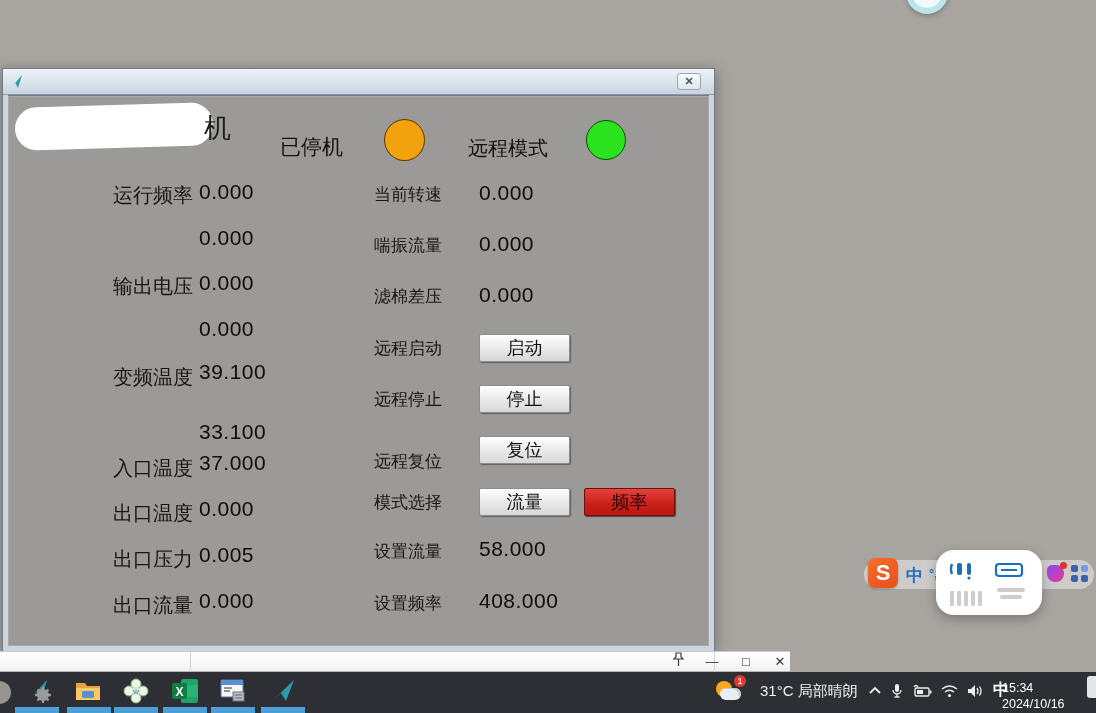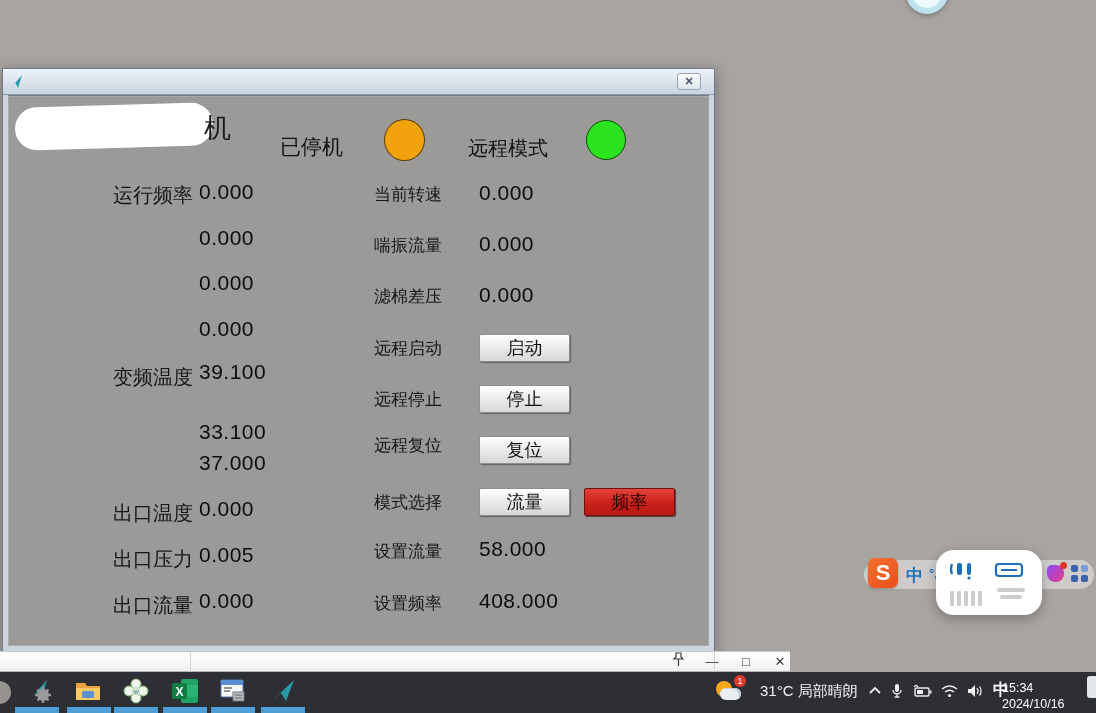--- a/index.html
+++ b/index.html
@@ -119,45 +119,47 @@
       <div class="title-suffix">机</div>
 
       <div class="hdr-status">已停机</div>
       <div class="ind-stop" style="background:#F2A20C;"></div>
       <div class="hdr-mode">远程模式</div>
       <div class="ind-mode" style="background:#2BE21F;"></div>
 
       <div class="mlabel" style="left:20px;top:86px">运行频率</div>
       <div class="mvalue" style="left:191px;top:84px">0.000</div>
       <div class="mvalue" style="left:191px;top:130px">0.000</div>
+      <div class="mlabel" style="left:20px;top:177px">输出电压</div>
       <div class="mvalue" style="left:191px;top:175px">0.000</div>
       <div class="mvalue" style="left:191px;top:221px">0.000</div>
       <div class="mlabel" style="left:20px;top:268px">变频温度</div>
       <div class="mvalue" style="left:191px;top:264px">39.100</div>
       <div class="mvalue" style="left:191px;top:324px">33.100</div>
+      <div class="mlabel" style="left:20px;top:359px">入口温度</div>
       <div class="mvalue" style="left:191px;top:355px">37.000</div>
       <div class="mlabel" style="left:20px;top:404px">出口温度</div>
       <div class="mvalue" style="left:191px;top:401px">0.000</div>
       <div class="mlabel" style="left:20px;top:450px">出口压力</div>
       <div class="mvalue" style="left:191px;top:447px">0.005</div>
       <div class="mlabel" style="left:20px;top:496px">出口流量</div>
       <div class="mvalue" style="left:191px;top:493px">0.000</div>
 
       <div class="rlabel" style="top:87px">当前转速</div>
       <div class="rvalue" style="top:85px">0.000</div>
       <div class="rlabel" style="top:138px">喘振流量</div>
       <div class="rvalue" style="top:136px">0.000</div>
       <div class="rlabel" style="top:189px">滤棉差压</div>
       <div class="rvalue" style="top:187px">0.000</div>
 
       <div class="rlabel" style="top:241px">远程启动</div>
       <div class="btn" style="top:238px">启动</div>
       <div class="rlabel" style="top:292px">远程停止</div>
       <div class="btn" style="top:289px">停止</div>
-      <div class="rlabel" style="top:338px">远程复位</div>
+      <div class="rlabel" style="top:354px">远程复位</div>
       <div class="btn" style="top:340px">复位</div>
 
       <div class="rlabel" style="top:395px">模式选择</div>
       <div class="btn" style="top:392px">流量</div>
       <div class="btn btn-red" style="top:392px">频率</div>
 
       <div class="rlabel" style="top:444px">设置流量</div>
       <div class="rvalue" style="top:441px">58.000</div>
       <div class="rlabel" style="top:496px">设置频率</div>
       <div class="rvalue" style="top:493px">408.000</div>

